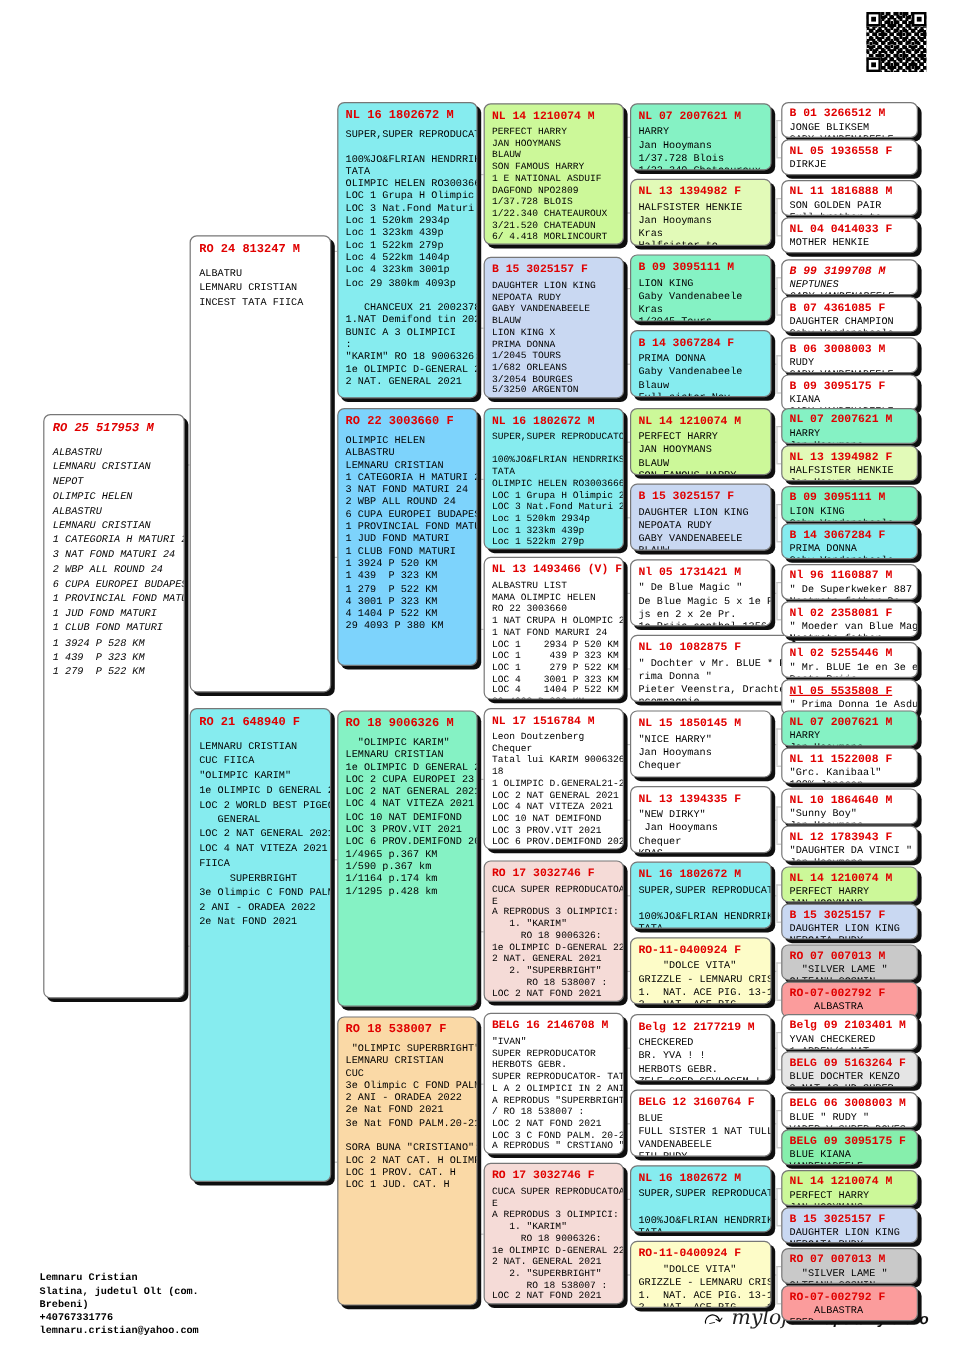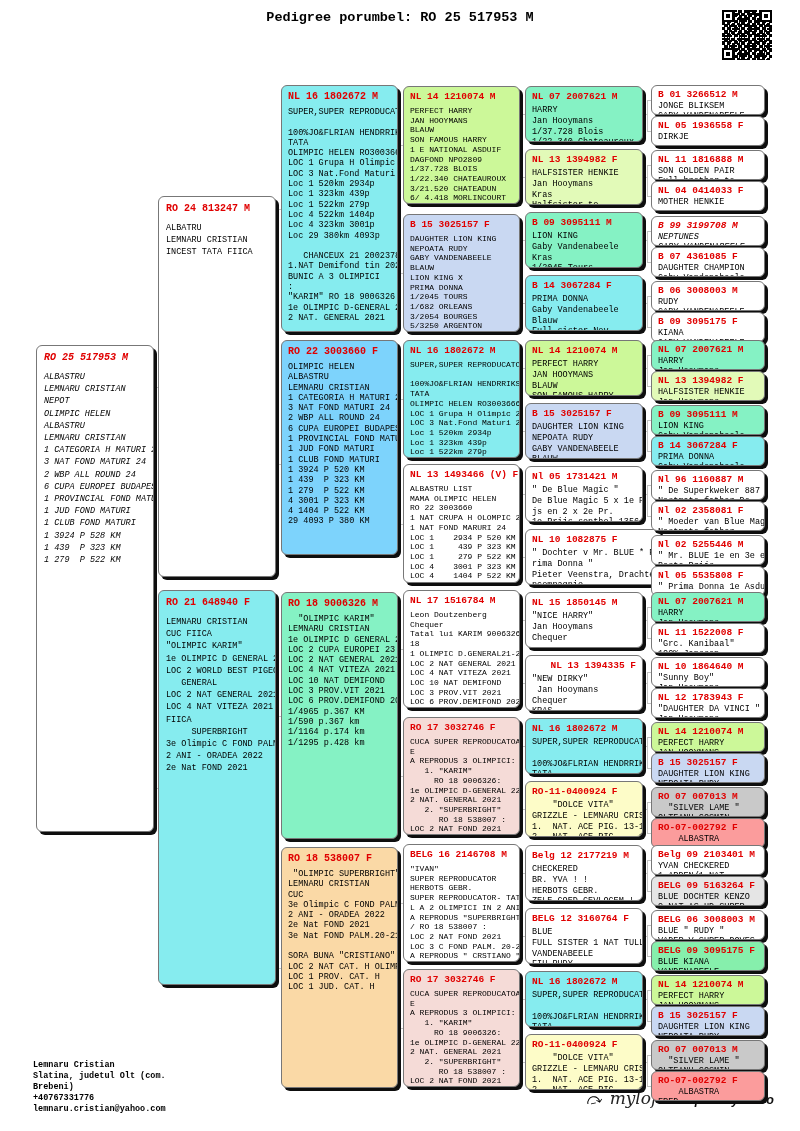--- a/index.html
+++ b/index.html
@@ -43,21 +43,20 @@
   .brandbar{position:absolute;right:26px;top:1088px;display:flex;align-items:baseline;gap:8px;}
   .brand{font-family:"DejaVu Serif","Liberation Serif",serif;font-style:italic;font-size:17px;color:#222;}
   .brand sup{font-size:8px;}
   .url{font-family:"Liberation Sans","DejaVu Sans",sans-serif;font-style:italic;font-weight:bold;font-size:12.5px;color:#111;}
   .wing{font-family:"DejaVu Sans",sans-serif;font-size:15px;transform:rotate(-12deg);display:inline-block;}
 </style>
 </head>
 <body>
 
 <div class="page">
-  <div class="title">Pedigree porumbel: RO 25 517953 M</div>
 
   <div class="qr">
     <div class="finder f-tl"></div>
     <div class="finder f-tr"></div>
     <div class="finder f-bl"></div>
   </div>
 
   <div id="connectors">
       <div class="conn" style="left: 154px; top: 386.5px; width: 1px; height: 401px;"></div>
       <div class="conn" style="left: 154px; top: 386.5px; width: 4px; height: 1px;"></div>
@@ -496,21 +495,21 @@
       <div class="box gen4" style="left: 525px; top: 592px; width: 118px; height: 56px; background: rgb(255, 255, 255);">
         <div class="box-in">
           <div class="hdr" style="color: rgb(224, 0, 0);">NL 15 1850145 M</div>
           <div class="line">"NICE HARRY"</div>
           <div class="line">Jan Hooymans</div>
           <div class="line">Chequer</div>
         </div>
       </div>
       <div class="box gen4" style="left: 525px; top: 655px; width: 118px; height: 56px; background: rgb(255, 255, 255);">
         <div class="box-in">
-          <div class="hdr" style="color: rgb(224, 0, 0); text-align: right;">NL 13 1394335 F</div>
+          <div class="hdr" style="color: rgb(224, 0, 0);">NL 13 1394335 F</div>
           <div class="line">"NEW DIRKY"</div>
           <div class="line"> Jan Hooymans</div>
           <div class="line">Chequer</div>
           <div class="line">KRAS</div>
         </div>
       </div>
       <div class="box gen4" style="left: 525px; top: 718px; width: 118px; height: 56px; background: rgb(134, 236, 239);">
         <div class="box-in">
           <div class="hdr" style="color: rgb(224, 0, 0);">NL 16 1802672 M</div>
           <div class="line">SUPER,SUPER REPRODUCATOR</div>
@@ -662,21 +661,21 @@
       </div>
       <div class="box gen5" style="left: 651px; top: 535px; width: 114px; height: 30px; background: rgb(255, 255, 255);">
         <div class="box-in">
           <div class="hdr" style="color: rgb(224, 0, 0);">Nl 02 5255446 M</div>
           <div class="line">" Mr. BLUE 1e en 3e en 3</div>
           <div class="line">Beste Prijs</div>
         </div>
       </div>
       <div class="box gen5" style="left: 651px; top: 566px; width: 114px; height: 30px; background: rgb(255, 255, 255);">
         <div class="box-in">
-          <div class="hdr" style="color: rgb(224, 0, 0);">Nl 05 5535808 F</div>
+          <div class="hdr" style="color: rgb(224, 0, 0); text-decoration: underline;">Nl 05 5535808 F</div>
           <div class="line">" Prima Donna 1e Asduif</div>
         </div>
       </div>
       <div class="box gen5" style="left: 651px; top: 592px; width: 114px; height: 30px; background: rgb(133, 242, 196);">
         <div class="box-in">
           <div class="hdr" style="color: rgb(224, 0, 0);">NL 07 2007621 M</div>
           <div class="line">HARRY</div>
           <div class="line">Jan Hooymans</div>
         </div>
       </div>

